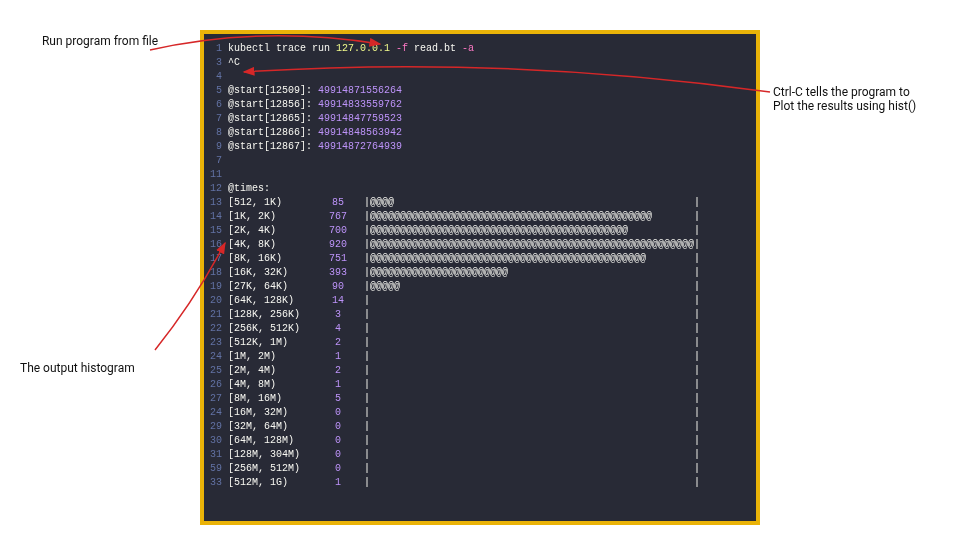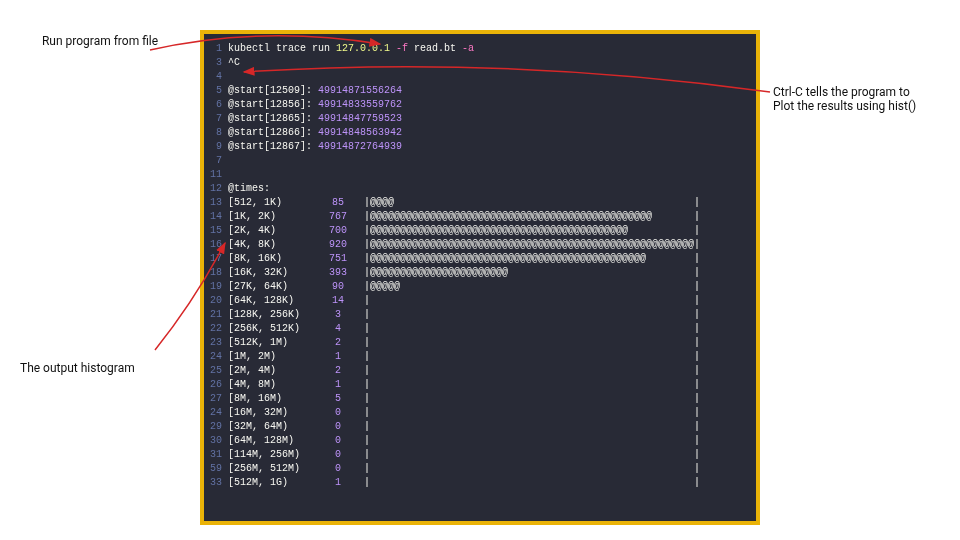--- a/index.html
+++ b/index.html
@@ -82,21 +82,21 @@
       <div class="line"><span class="ln">21</span><span class="bucket">[128K, 256K)</span><span class="count">3</span> <span class="bar">|                                                      |</span></div>
       <div class="line"><span class="ln">22</span><span class="bucket">[256K, 512K)</span><span class="count">4</span> <span class="bar">|                                                      |</span></div>
       <div class="line"><span class="ln">23</span><span class="bucket">[512K, 1M)</span><span class="count">2</span> <span class="bar">|                                                      |</span></div>
       <div class="line"><span class="ln">24</span><span class="bucket">[1M, 2M)</span><span class="count">1</span> <span class="bar">|                                                      |</span></div>
       <div class="line"><span class="ln">25</span><span class="bucket">[2M, 4M)</span><span class="count">2</span> <span class="bar">|                                                      |</span></div>
       <div class="line"><span class="ln">26</span><span class="bucket">[4M, 8M)</span><span class="count">1</span> <span class="bar">|                                                      |</span></div>
       <div class="line"><span class="ln">27</span><span class="bucket">[8M, 16M)</span><span class="count">5</span> <span class="bar">|                                                      |</span></div>
       <div class="line"><span class="ln">24</span><span class="bucket">[16M, 32M)</span><span class="count">0</span> <span class="bar">|                                                      |</span></div>
       <div class="line"><span class="ln">29</span><span class="bucket">[32M, 64M)</span><span class="count">0</span> <span class="bar">|                                                      |</span></div>
       <div class="line"><span class="ln">30</span><span class="bucket">[64M, 128M)</span><span class="count">0</span> <span class="bar">|                                                      |</span></div>
-      <div class="line"><span class="ln">31</span><span class="bucket">[114M, 256M)</span><span class="count">0</span> <span class="bar">|                                                      |</span></div>
+      <div class="line"><span class="ln">31</span><span class="bucket">[128M, 304M)</span><span class="count">0</span> <span class="bar">|                                                      |</span></div>
       <div class="line"><span class="ln">59</span><span class="bucket">[256M, 512M)</span><span class="count">0</span> <span class="bar">|                                                      |</span></div>
       <div class="line"><span class="ln">33</span><span class="bucket">[512M, 1G)</span><span class="count">1</span> <span class="bar">|                                                      |</span></div>
     </div>
 </div>
 
 <div class="annotation ann1">Run program from file</div>
 <div class="annotation ann2" style="white-space:pre-line;">Ctrl-C tells the program to
 Plot the results using hist()</div>
 <div class="annotation ann3">The output histogram</div>
 

